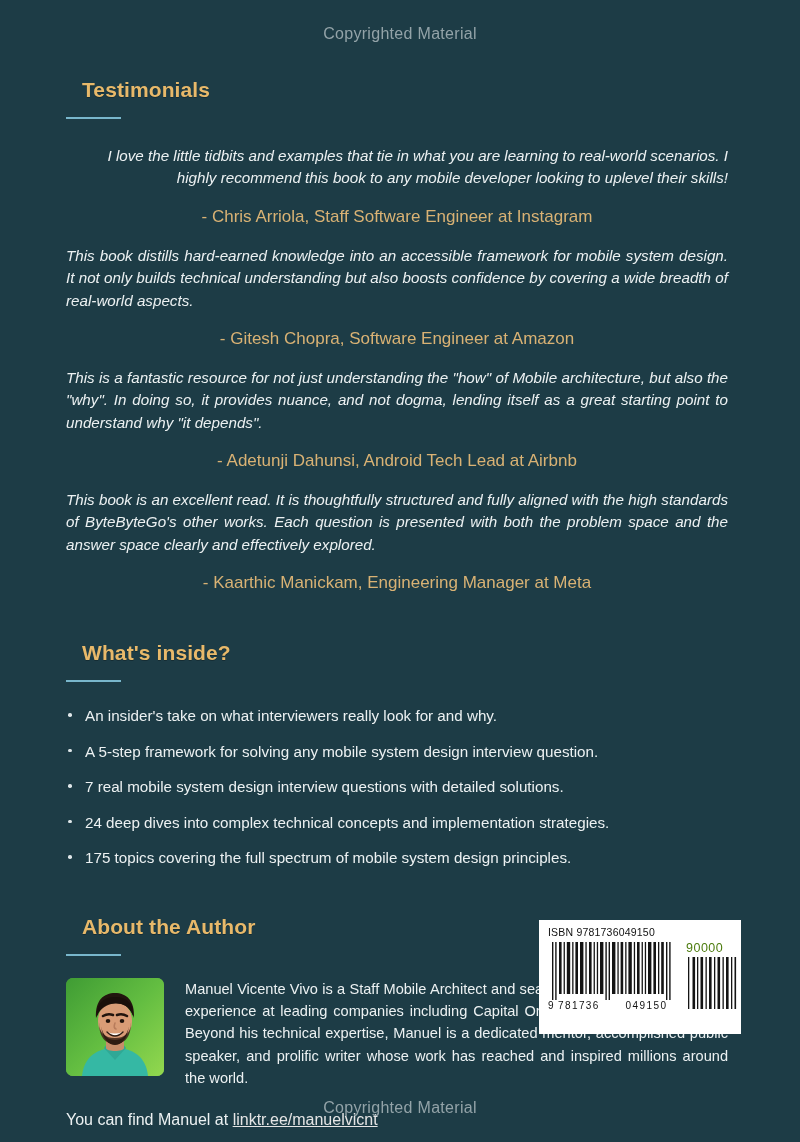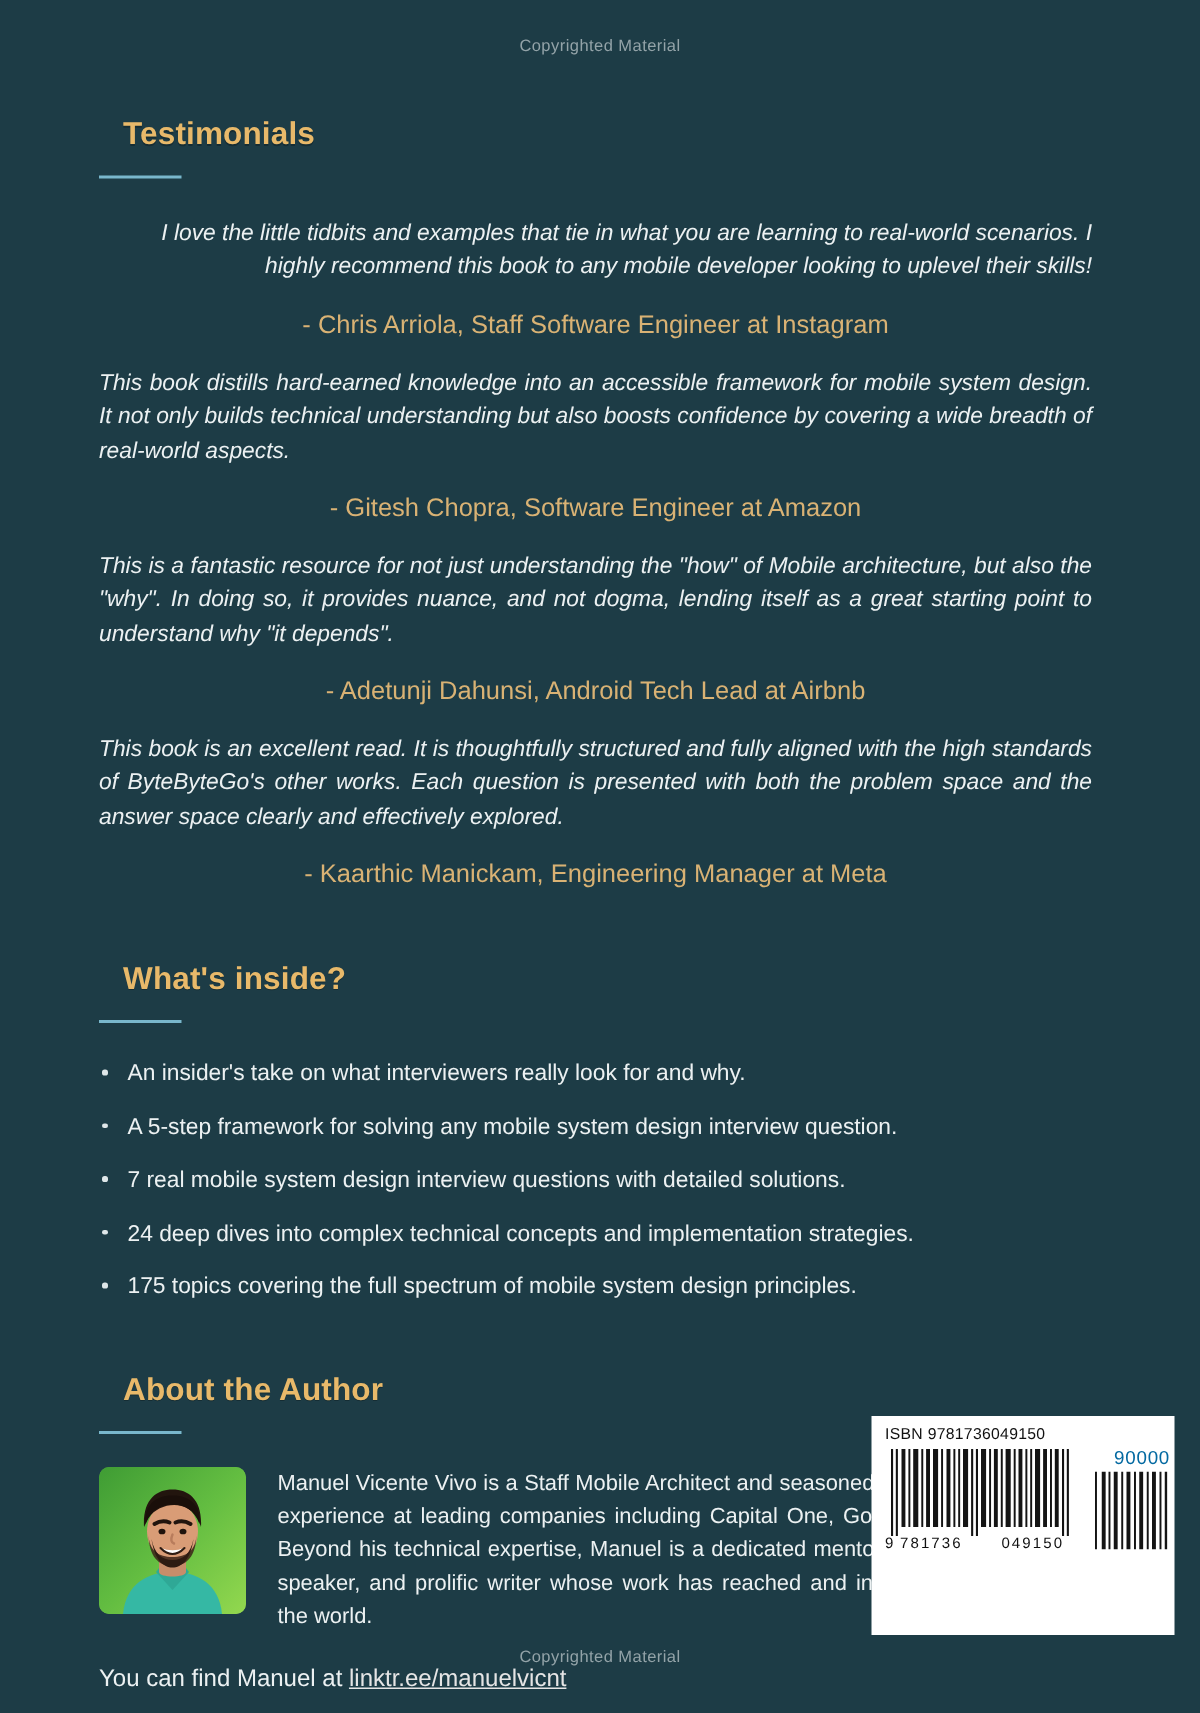--- a/index.html
+++ b/index.html
@@ -18,21 +18,21 @@
     box-sizing: border-box;
   }
 
   
   .watermark {
     position: absolute;
     left: 0;
     width: 100%;
     text-align: center;
     color: #93a3a8;
-    font-size: 11px;
+    font-size: 16px;
     letter-spacing: 0.3px;
     font-family: "Liberation Sans", sans-serif;
   }
   .watermark-top { top: 25px; }
   .watermark-bottom { top: 1099px; }
 
   
   .content {
     position: absolute;
     left: 66px;
@@ -145,46 +145,45 @@
   .author-link-line .link {
     text-decoration: underline;
     color: #e5e5e5;
     cursor: pointer;
   }
 
   
   .barcode-box {
     position: absolute;
     left: 539px;
-    top: 944px;
+    top: 920px;
     width: 202px;
-    height: 146px;
+    height: 114px;
     background: #ffffff;
     box-sizing: border-box;
     padding: 7px 9px 0 9px;
     font-family: "Liberation Sans", sans-serif;
-    margin-left: 42px;
   }
   .barcode-isbn {
     font-size: 10.5px;
     color: #111;
     letter-spacing: 0.2px;
     line-height: 1;
     margin-bottom: 4px;
   }
   .barcode-main-wrap {
     display: flex;
     align-items: flex-start;
   }
   .barcode-ean { width: 128px; }
   .barcode-addon { margin-left: 10px; width: 52px; }
   .addon-digits {
     font-size: 12.5px;
-    color: #0369a1;
-    text-align: right;
+    color: #4d7c0f;
+    text-align: left;
     line-height: 1;
     margin-bottom: 3px;
     letter-spacing: 0.5px;
   }
   .barcode-digits {
     display: flex;
     font-size: 10px;
     color: #111;
     margin-top: 1px;
     line-height: 1;

